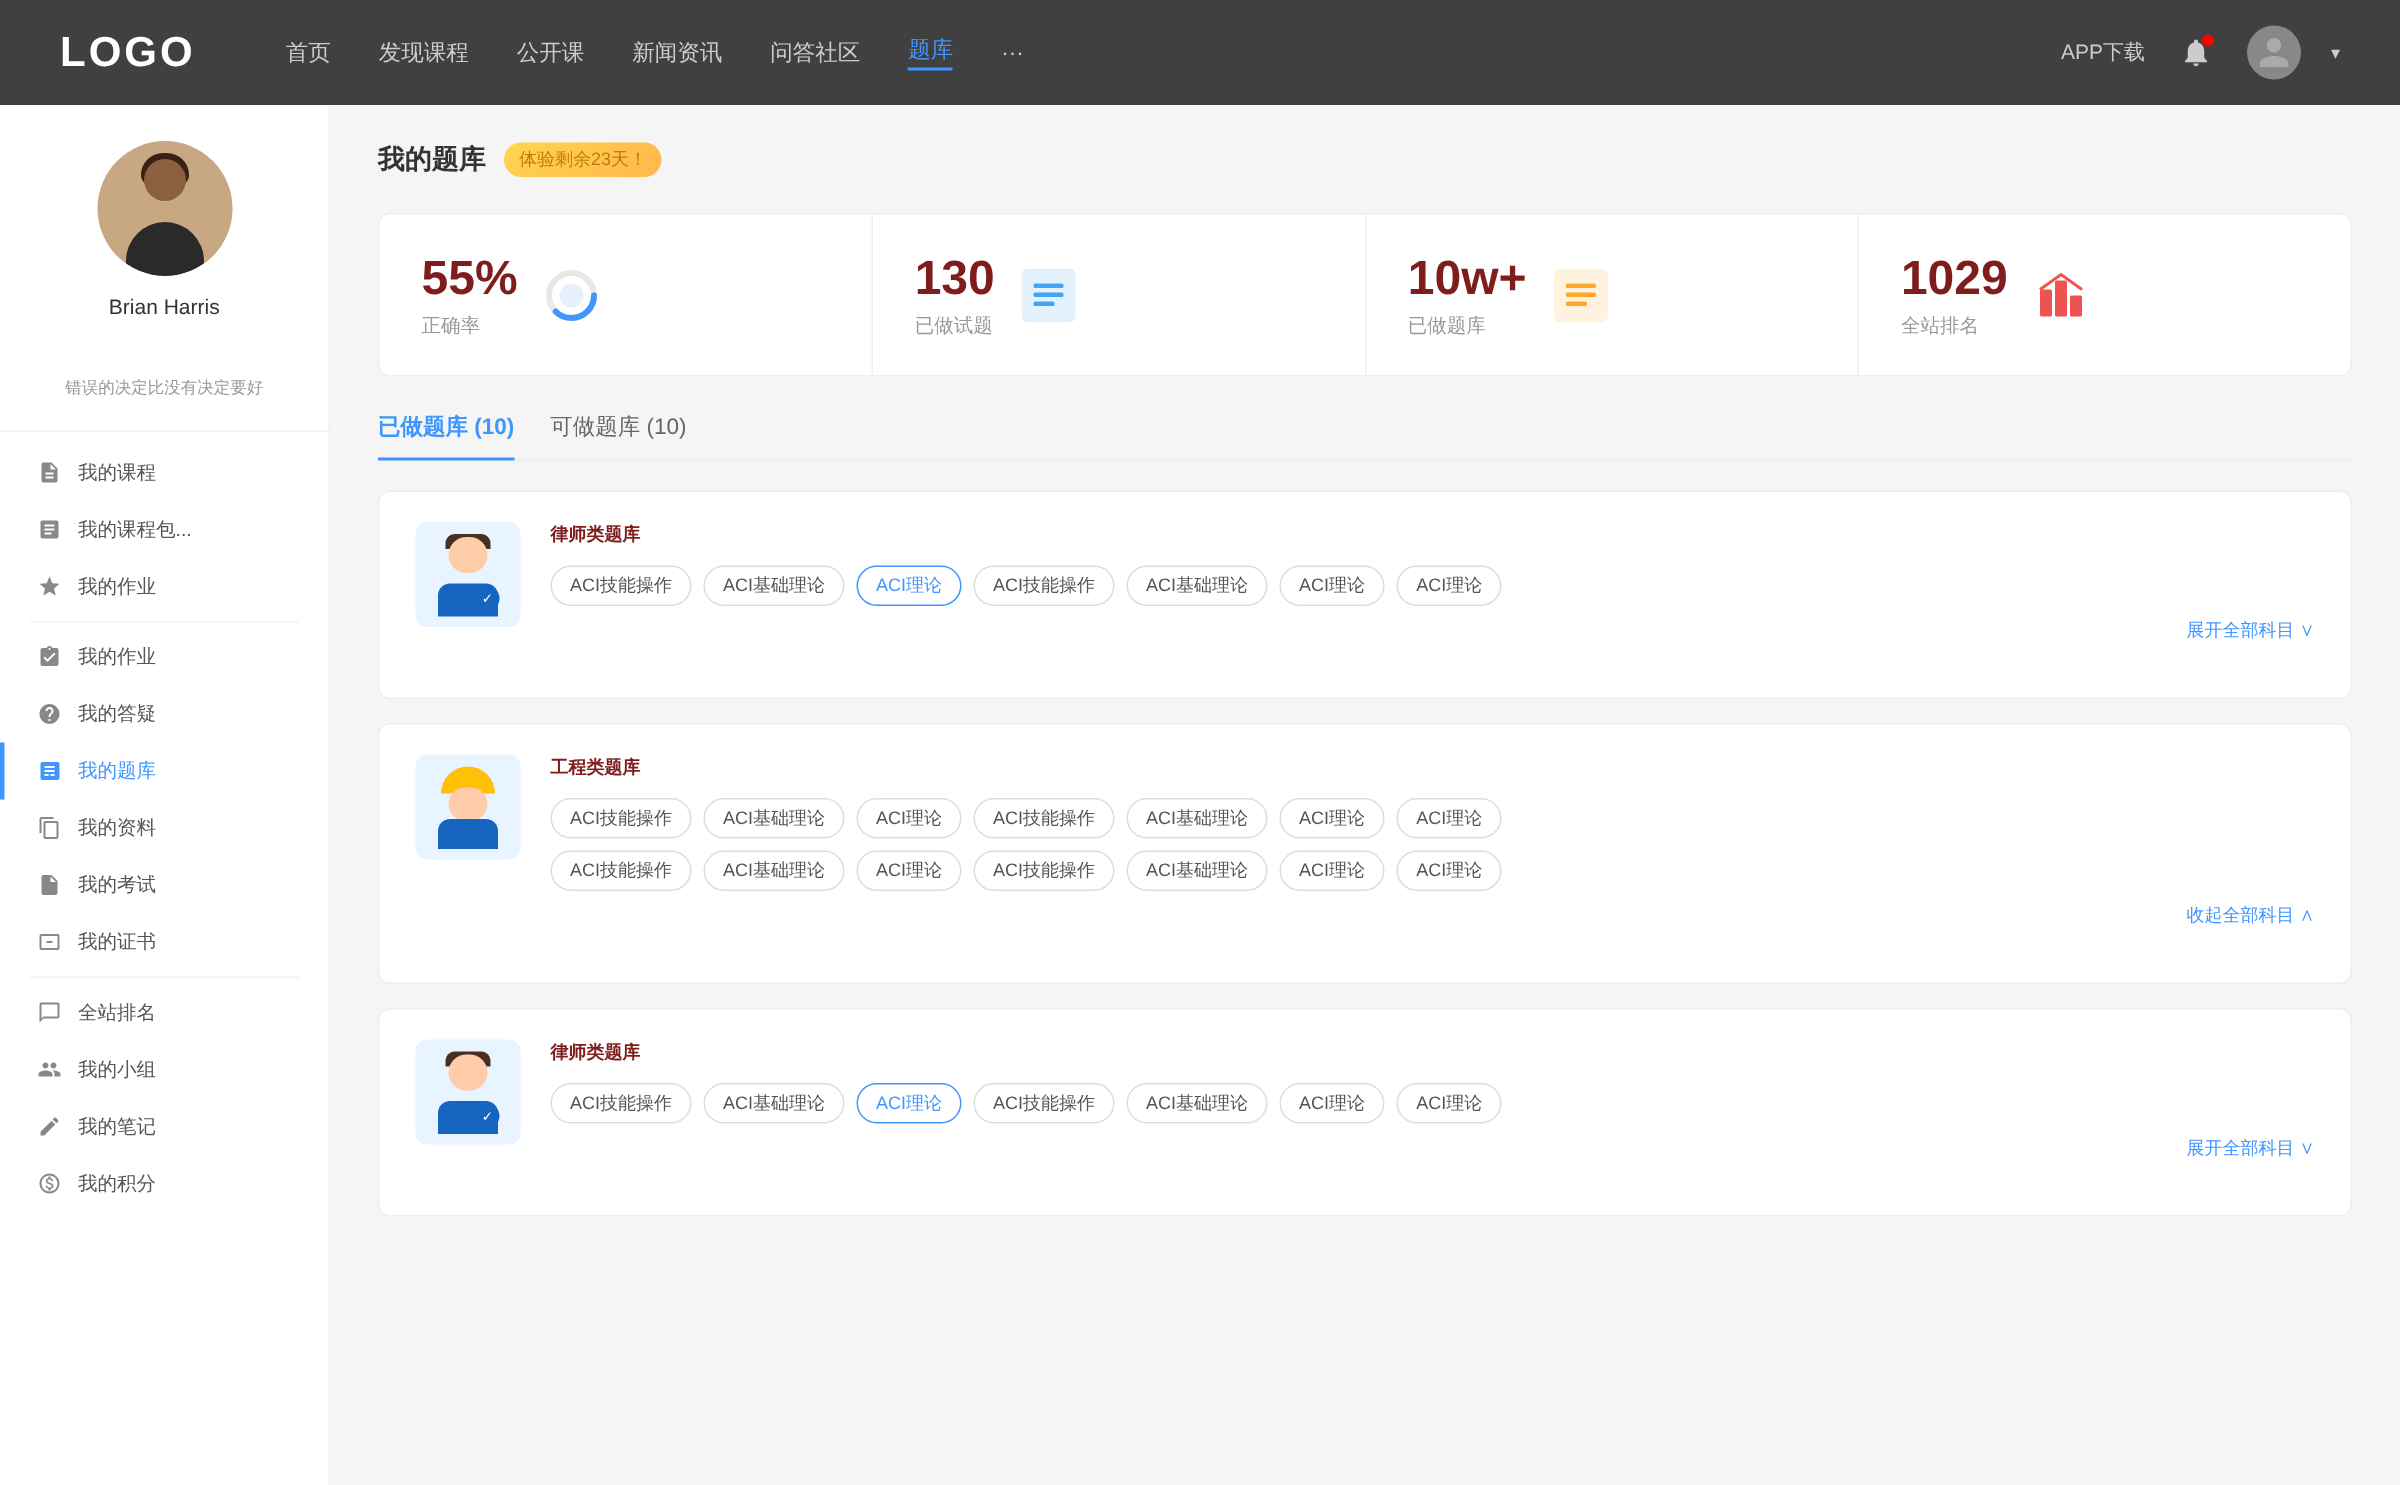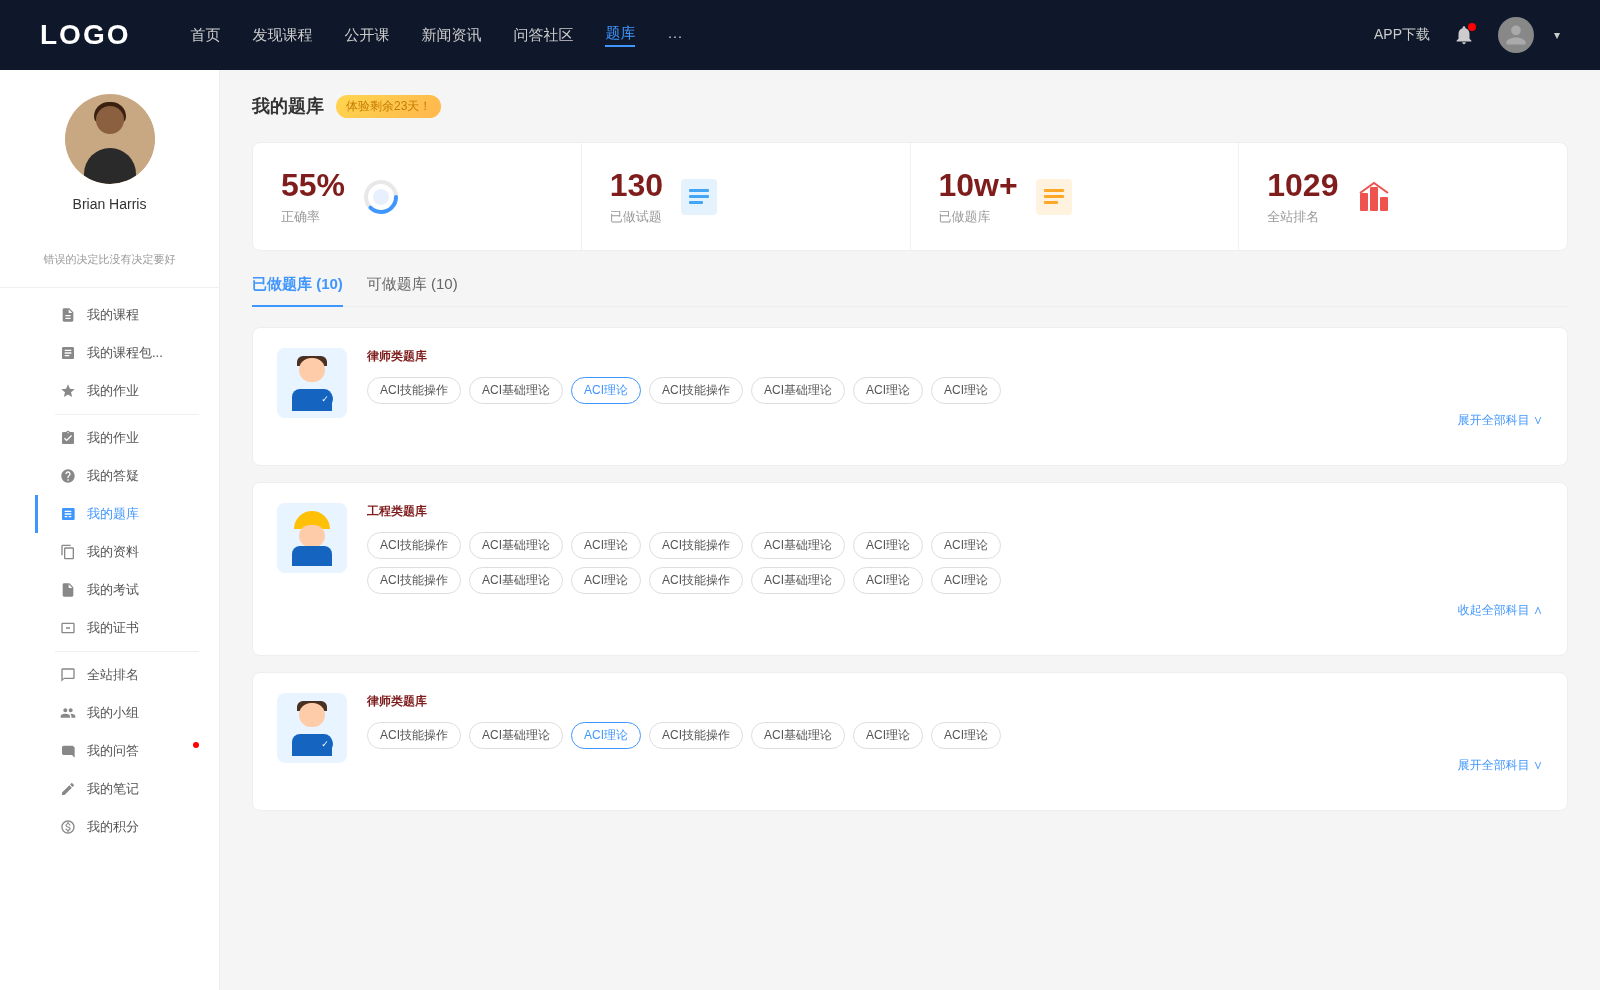--- a/index.html
+++ b/index.html
@@ -1,20 +1,20 @@
 <!DOCTYPE html>
 <html><head>
   <meta charset="utf-8">
   <style>
     * { box-sizing: border-box; margin: 0; padding: 0; }
     body { font-family: 'PingFang SC', 'Microsoft YaHei', sans-serif; background: #f5f5f5; color: #333; }
 
     
     .navbar {
-      background: #0f172a;
+      background: #404040;
       height: 70px;
       display: flex;
       align-items: center;
       padding: 0 40px;
       position: relative;
     }
     .navbar-logo { color: #fff; font-size: 28px; font-weight: bold; letter-spacing: 2px; margin-right: 60px; }
     .navbar-menu { display: flex; align-items: center; gap: 32px; flex: 1; }
     .navbar-menu a {
       color: #ccc;
@@ -65,21 +65,21 @@
     }
     .sidebar-avatar-img {
       width: 90px; height: 90px;
       background: #c8a882;
       border-radius: 50%;
       position: relative;
       overflow: hidden;
     }
     .sidebar-name { font-size: 14px; font-weight: 500; color: #333; margin-bottom: 6px; }
     .sidebar-motto { font-size: 11px; color: #999; line-height: 1.4; margin-top: 40px; }
-    .sidebar-menu { padding: 8px 0; margin-left: 35px; }
+    .sidebar-menu { padding: 8px 0; }
     .sidebar-item {
       display: flex; align-items: center; gap: 10px;
       padding: 10px 24px;
       cursor: pointer;
       font-size: 13px;
       color: #555;
       position: relative;
     }
     .sidebar-item.active { color: #4096ff; font-weight: 500; }
     .sidebar-item.active::before {
@@ -415,29 +415,20 @@
 
       <div class="sidebar-item">
         <div class="sidebar-item-icon">
           <svg viewBox="0 0 24 24" fill="#888">
               <path d="M16 11c1.66 0 2.99-1.34 2.99-3S17.66 5 16 5c-1.66 0-3 1.34-3 3s1.34 3 3 3zm-8 0c1.66 0 2.99-1.34 2.99-3S9.66 5 8 5C6.34 5 5 6.34 5 8s1.34 3 3 3zm0 2c-2.33 0-7 1.17-7 3.5V19h14v-2.5c0-2.33-4.67-3.5-7-3.5zm8 0c-.29 0-.62.02-.97.05 1.16.84 1.97 1.97 1.97 3.45V19h6v-2.5c0-2.33-4.67-3.5-7-3.5z"></path>
             </svg>
         </div>
         <span>我的小组</span>
       </div>
 
-      <div class="sidebar-item" style="position:relative">
-        <div class="sidebar-item-icon">
-          <svg viewBox="0 0 24 24" fill="#888">
-              <path d="M21 6.5C21 5.12 19.88 4 18.5 4H5.5C4.12 4 3 5.12 3 6.5v9C3 16.88 4.12 18 5.5 18H18l4 4V6.5z"></path>
-            </svg>
-        </div>
-        <span>我的问答</span>
-        <span style="width:6px;height:6px;background:#f00;border-radius:50%;position:absolute;right:20px;top:10px;"></span>
-      </div>
 
       <div class="sidebar-item">
         <div class="sidebar-item-icon">
           <svg viewBox="0 0 24 24" fill="#888">
               <path d="M3 17.25V21h3.75L17.81 9.94l-3.75-3.75L3 17.25zM20.71 7.04c.39-.39.39-1.02 0-1.41l-2.34-2.34c-.39-.39-1.02-.39-1.41 0l-1.83 1.83 3.75 3.75 1.83-1.83z"></path>
             </svg>
         </div>
         <span>我的笔记</span>
       </div>
 

